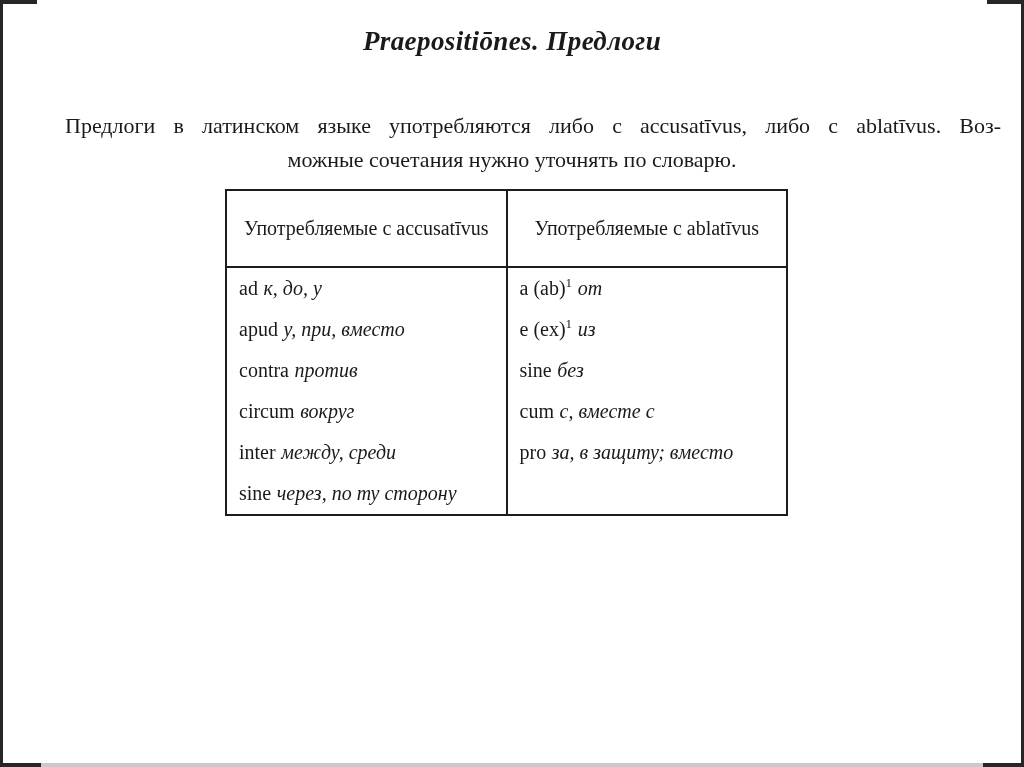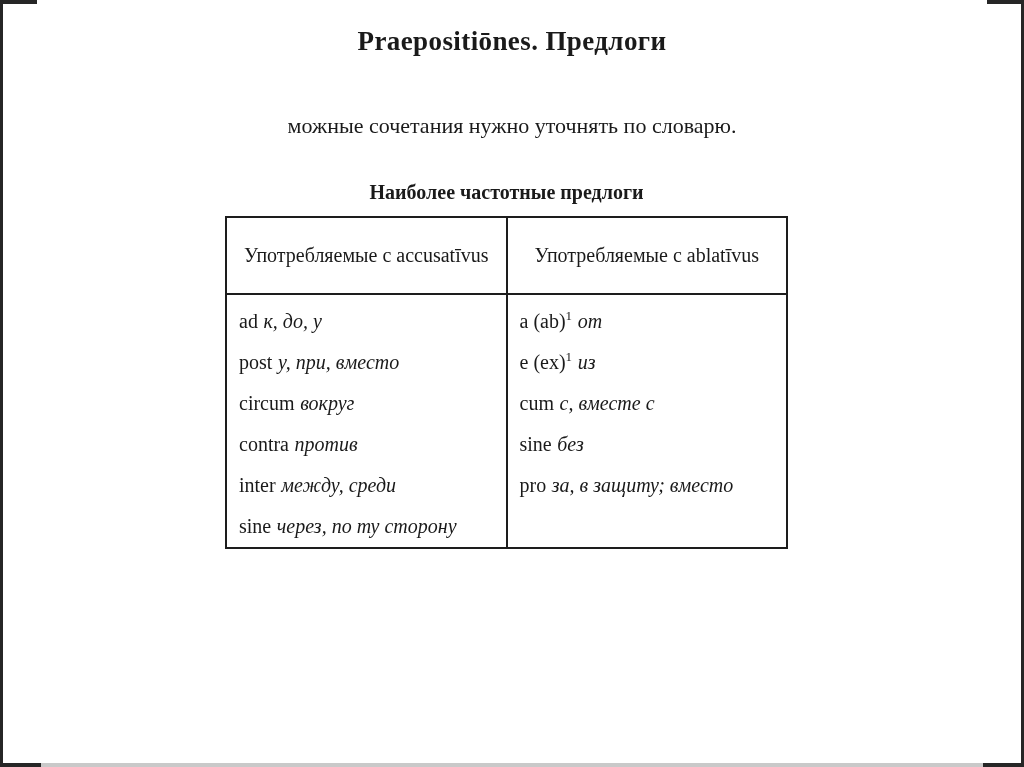--- a/index.html
+++ b/index.html
@@ -24,20 +24,21 @@
   .page::after {
     content: ""; position: absolute; bottom: 0; left: 0; right: 0; height: 4px;
     background: linear-gradient(to right, #262626 0 38px, #c9c9c9 38px calc(100% - 38px), #262626 calc(100% - 38px) 100%);
   }
   .title {
     margin: 0;
     text-align: center;
     font-size: 27px;
     font-weight: bold;
     letter-spacing: 0.4px;
+    font-style: italic;
   }
   .para {
     margin: 52px 2px 0 2px;
     font-size: 22px;
     line-height: 1.55;
   }
   .para-line-1 {
     display: block;
     text-indent: 42px;
     text-align: justify;
@@ -71,61 +72,61 @@
   .prep-table th + th,
   .prep-table td + td {
     border-left: 2px solid #1d1d1d;
     border-radius: 21px;
   }
   .prep-table td {
     height: 41px;
     padding: 0 12px;
     vertical-align: middle;
   }
-  .prep-table tbody tr:first-child td { padding-top: 6px; }
+  .prep-table tbody tr:first-child td { }
   .latin { font-style: normal; }
   .rus { font-style: italic; margin-left: 0.28em; }
   sup.fn { font-size: 13px; line-height: 0; vertical-align: super; }
 </style>
 </head>
 <body>
 
 <div class="page">
 
   <h1 class="title">Praepositiōnes. Предлоги</h1>
 
   <p class="para">
+    <span class="para-line-1">Предлоги в латинском языке употребляются либо с accusatīvus, либо с ablatīvus. Воз-</span>
     <span class="para-line-2">можные сочетания нужно уточнять по словарю.</span>
   </p>
 
-  <div class="caption">Наиболее частотные предлоги</div>
 
   <table class="prep-table">
     <thead>
       <tr>
         <th>Употребляемые с accusatīvus</th>
         <th>Употребляемые с ablatīvus</th>
       </tr>
     </thead>
     <tbody id="table-body">
         <tr>
           <td><span class="latin">ad</span><span class="rus">к, до, у</span></td>
           <td><span class="latin">a (ab)</span><sup class="fn">1</sup><span class="rus">от</span></td>
         </tr>
         <tr>
-          <td><span class="latin">post</span><span class="rus">у, при, вместо</span></td>
+          <td><span class="latin">apud</span><span class="rus">у, при, вместо</span></td>
           <td><span class="latin">e (ex)</span><sup class="fn">1</sup><span class="rus">из</span></td>
+        </tr>
+        <tr>
+          <td><span class="latin">contra</span><span class="rus">против</span></td>
+          <td><span class="latin">sine</span><span class="rus">без</span></td>
         </tr>
         <tr>
           <td><span class="latin">circum</span><span class="rus">вокруг</span></td>
           <td><span class="latin">cum</span><span class="rus">с, вместе с</span></td>
-        </tr>
-        <tr>
-          <td><span class="latin">contra</span><span class="rus">против</span></td>
-          <td><span class="latin">sine</span><span class="rus">без</span></td>
         </tr>
         <tr>
           <td><span class="latin">inter</span><span class="rus">между, среди</span></td>
           <td><span class="latin">pro</span><span class="rus">за, в защиту; вместо</span></td>
         </tr>
         <tr>
           <td><span class="latin">sine</span><span class="rus">через, по ту сторону</span></td>
           <td></td>
         </tr>
       </tbody>

